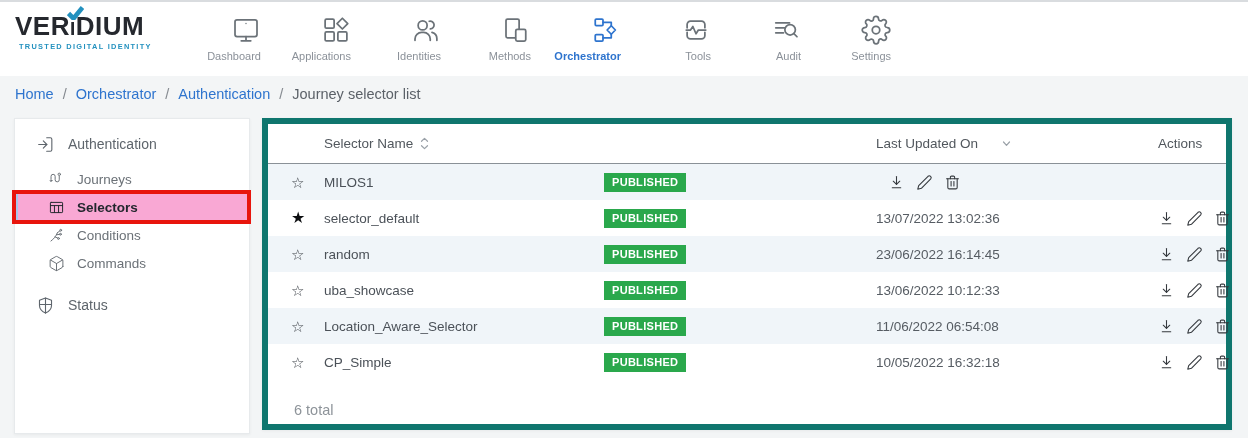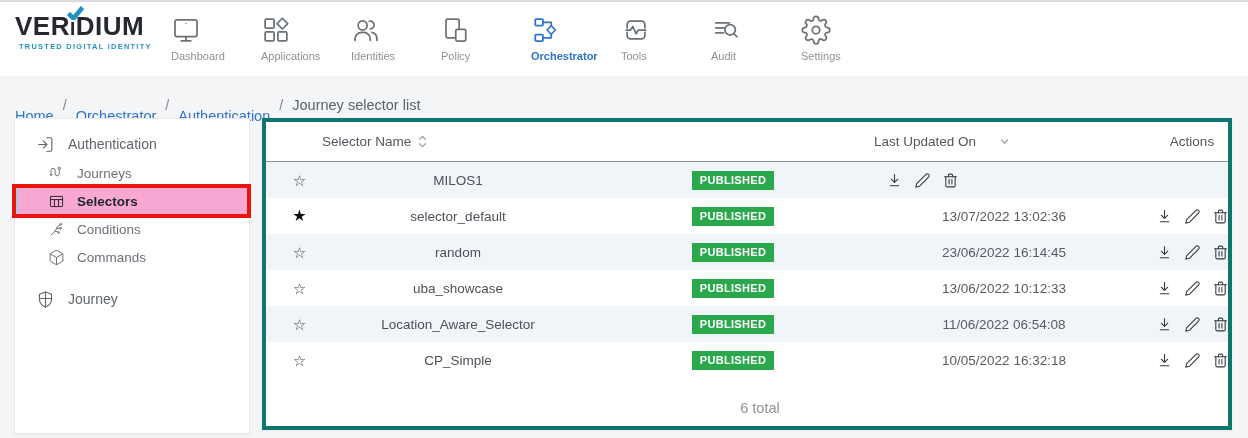--- a/index.html
+++ b/index.html
@@ -12,47 +12,47 @@
   svg.ic{fill:none;stroke:currentColor;stroke-width:1.4;stroke-linecap:round;stroke-linejoin:round;display:block;}
 
   
   .hdr{position:absolute;top:0;left:0;width:1248px;height:76px;background:#fff;border-top:2px solid #d9dcdf;box-sizing:border-box;}
   .brand{position:absolute;left:15px;top:11px;cursor:pointer;}
   .brand-word{font-size:26px;font-weight:800;color:#25282e;letter-spacing:.5px;line-height:1;white-space:nowrap;}
   .brand-i{position:relative;font-size:19px;font-weight:800;}
   .brand-check{position:absolute;left:-3px;top:-14px;}
   .brand-tag{font-size:7.4px;font-weight:700;color:#2391bf;letter-spacing:1.3px;margin-top:3px;padding-left:4px;}
   .nav{position:absolute;left:171px;top:0;height:76px;display:flex;}
-  .nav-item{width:90px;display:flex;flex-direction:column;align-items:flex-start;padding-top:11px;color:#6b7278;cursor:pointer;box-sizing:border-box;}
+  .nav-item{width:90px;display:flex;flex-direction:column;align-items:flex-end;padding-top:11px;color:#6b7278;cursor:pointer;box-sizing:border-box;}
   .nav-ic{height:34px;display:flex;align-items:center;}
   .nav-ic svg{width:30px;height:30px;}
   .nav-label{font-size:11px;color:#8b9199;margin-top:3px;}
   .nav-item.active{color:#2e74ce;}
   .nav-item.active .nav-label{color:#2e74ce;font-weight:700;}
 
   
   .crumbs{position:absolute;left:15px;top:86px;font-size:14.5px;display:flex;gap:9px;align-items:center;}
-  .crumb-link{color:#2e74ce;cursor:pointer;text-decoration:none;margin-top:22px;}
+  .crumb-link{color:#2e74ce;cursor:pointer;text-decoration:none;}
   .crumb-sep{color:#84898f;}
   .crumb-current{color:#5b6168;}
 
   
   .side{position:absolute;left:14px;top:118px;width:236px;height:316px;background:#fff;border:1px solid #e7eaec;box-sizing:border-box;box-shadow:0 1px 3px rgba(0,0,0,.05);}
   .side-group{display:flex;align-items:center;gap:13px;height:28px;padding-left:21px;color:#5e656c;font-size:14px;margin-top:11px;cursor:pointer;}
   .side-group .s-ic svg{width:19px;height:19px;}
-  .side-subs{margin-top:1px;}
+  .side-subs{margin-top:7px;}
   .side-sub{display:flex;align-items:center;gap:12px;height:28px;padding-left:30px;border-left:3px solid transparent;box-sizing:border-box;color:#6b7177;font-size:13.5px;cursor:pointer;}
   .side-sub .s-ic svg{width:17px;height:17px;}
   .side-sub.selected{background:#f9a8d4;border-left-color:#a9c7ec;color:#23272e;font-weight:700;position:relative;}
   .side-sub.selected::after{content:"";position:absolute;inset:-3px -2px -3px -6px;border:4px solid #e8150d;pointer-events:none;}
   .side-group.policy{margin-top:14px;}
   .s-ic{display:flex;align-items:center;}
 
   
-  .panel{position:absolute;left:262px;top:118px;width:970px;height:312px;background:#fff;border:4px solid #0f766e;box-sizing:border-box;box-shadow:0 1px 3px rgba(0,0,0,.05);text-align:center;}
+  .panel{position:absolute;left:262px;top:118px;width:970px;height:312px;background:#fff;border:6px solid #0f766e;box-sizing:border-box;box-shadow:0 1px 3px rgba(0,0,0,.05);}
   .t-head{display:grid;grid-template-columns:44px 284px 270px 270px 1fr;height:39px;align-items:center;border-bottom:1px solid #8a9197;color:#51575d;font-size:13.5px;}
   .h-name{grid-column:2;padding-left:12px;display:flex;align-items:center;gap:7px;cursor:pointer;}
   .h-status{grid-column:3;padding-left:8px;display:flex;align-items:center;gap:7px;cursor:pointer;}
   .h-date{grid-column:4;padding-left:10px;display:flex;align-items:center;gap:24px;cursor:pointer;}
   .h-actions{grid-column:5;padding-left:22px;}
   .sort-ic{display:flex;align-items:center;}
   .sort-ic svg{stroke:#9aa1a8;fill:none;stroke-width:1.2;stroke-linecap:round;stroke-linejoin:round;}
   .t-row{display:grid;grid-template-columns:44px 284px 270px 270px 1fr;height:36px;align-items:center;font-size:13.5px;color:#4b5158;cursor:pointer;}
   .t-row:nth-child(odd){background:#f0f5f9;}
   .c-star{padding-left:23px;font-size:15px;color:#41464c;line-height:1;}
@@ -111,21 +111,21 @@
         </span>
       <span class="nav-label">Identities</span>
     </div>
     <div class="nav-item">
       <span class="nav-ic">
           <svg class="ic" viewBox="0 0 24 24">
             <rect x="4" y="3.2" width="10.5" height="15" rx="1.2"></rect>
             <rect x="11.8" y="11.5" width="8" height="9.3" rx="1.2" fill="#ffffff"></rect>
           </svg>
         </span>
-      <span class="nav-label">Policy</span>
+      <span class="nav-label">Methods</span>
     </div>
     <div class="nav-item active">
       <span class="nav-ic">
           <svg class="ic" viewBox="0 0 24 24">
             <rect x="3.4" y="3.2" width="6.2" height="5.2" rx="0.8"></rect>
             <rect x="3.4" y="15.6" width="6.2" height="5.2" rx="0.8"></rect>
             <path d="M16.2 8.6l3.3 3.4-3.3 3.4-3.3-3.4z"></path>
             <path d="M9.6 5.8h6.6v2.8"></path>
             <path d="M9.6 18.2h6.6v-2.8"></path>
           </svg>
@@ -237,21 +237,21 @@
   </div>
 
   <div class="side-group policy">
     <span class="s-ic">
         <svg class="ic" viewBox="0 0 24 24">
           <path d="M12 21.6s7.6-3.9 7.6-9.7V5.4L12 2.6 4.4 5.4v6.5c0 5.8 7.6 9.7 7.6 9.7z"></path>
           <line x1="12" y1="2.6" x2="12" y2="21.6"></line>
           <line x1="4.6" y1="10.8" x2="19.4" y2="10.8"></line>
         </svg>
       </span>
-    <span>Journey</span>
+    <span>Status</span>
   </div>
 </aside>
 
 <main class="panel">
   <div class="t-head">
     <div class="h-name">
       <span>Selector Name</span>
       <span class="sort-ic">
           <svg width="9" height="13" viewBox="0 0 9 13">
             <polyline points="1.5 4.3 4.5 1.4 7.5 4.3"></polyline>

